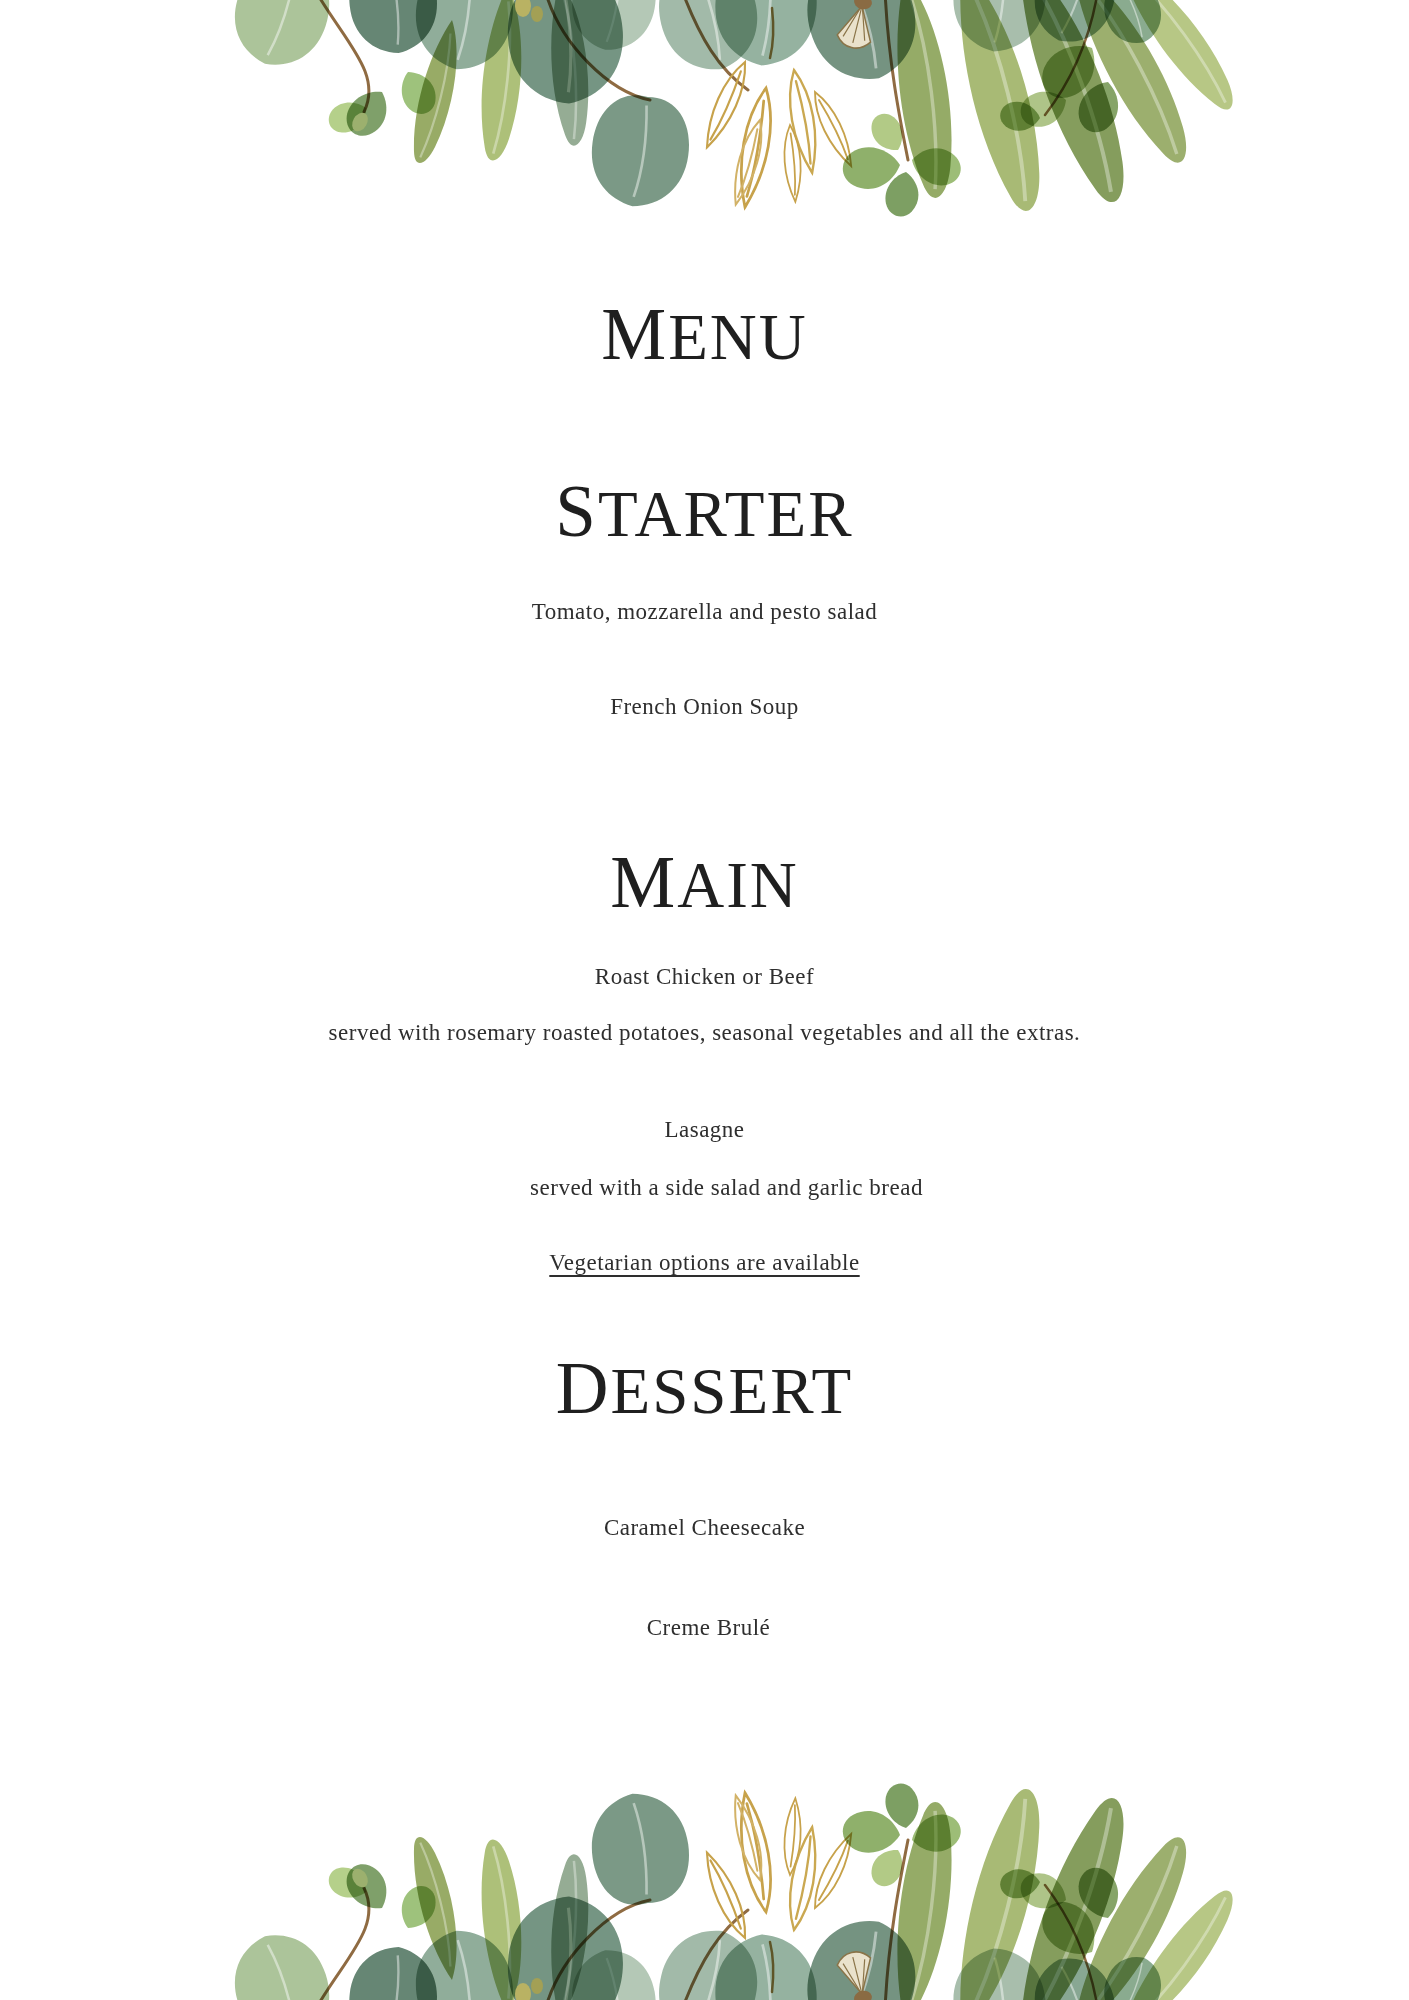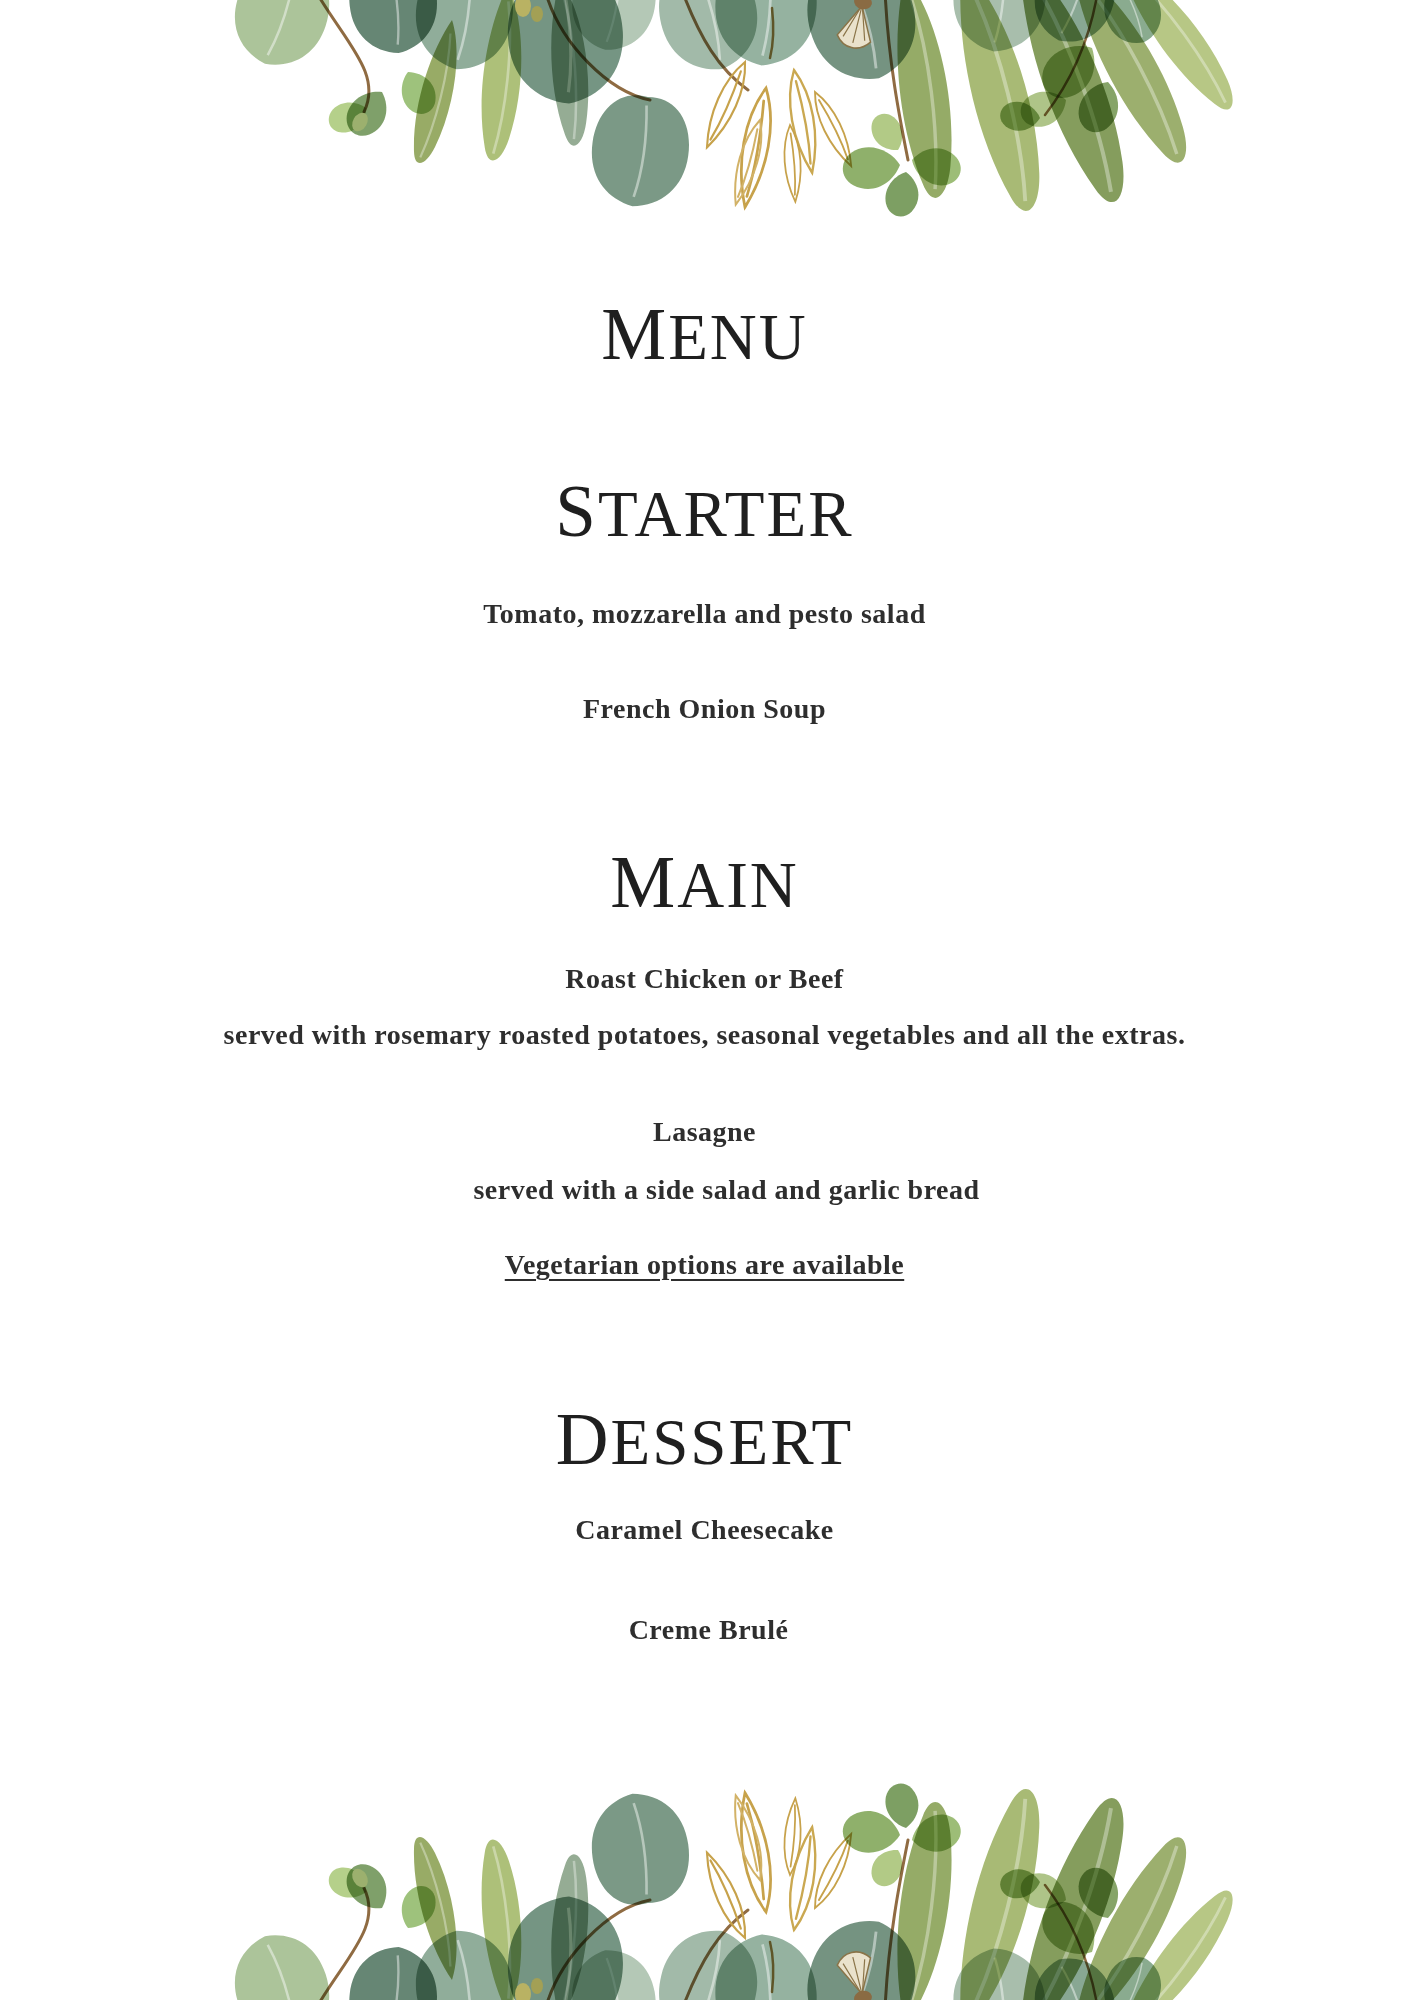--- a/index.html
+++ b/index.html
@@ -20,42 +20,42 @@
     margin:0;
   }
   .heading {
     font-size:65px;
     font-weight:400;
     letter-spacing:2px;
     color:#1f1f1f;
   }
   .heading::first-letter { font-size:73px; }
   .item {
-    font-size:28px;
-    font-weight:700;
+    font-size:23px;
+    font-weight:400;
     letter-spacing:0.5px;
     color:#2e2e2e;
   }
   .item-note {
     text-decoration:underline;
     text-decoration-thickness:2px;
     text-underline-offset:5px;
   }
   
   .pos-title    { top:298px; }
   .pos-starter  { top:475px; }
   .pos-tomato   { top:600px; }
   .pos-french   { top:695px; }
   .pos-main     { top:846px; }
   .pos-roast    { top:965px; }
   .pos-roastdesc{ top:1021px;text-align:center; }
   .pos-lasagne  { top:1118px;text-align:center; }
   .pos-lasdesc  { top:1176px;padding-left:44px; }
   .pos-note     { top:1251px; }
-  .pos-dessert  { top:1403px; }
+  .pos-dessert  { top:1352px; }
   .pos-caramel  { top:1516px; }
   .pos-creme    { top:1616px;padding-left:8px; }
 
   .greenery { position:absolute; left:0; width:1409px; height:245px; display:block; }
   .greenery-top { top:0; }
   .greenery-bottom { bottom:0; transform:scaleY(-1); }
   .greenery use.leaf { mix-blend-mode:multiply; }
 </style>
 </head>
 <body>

